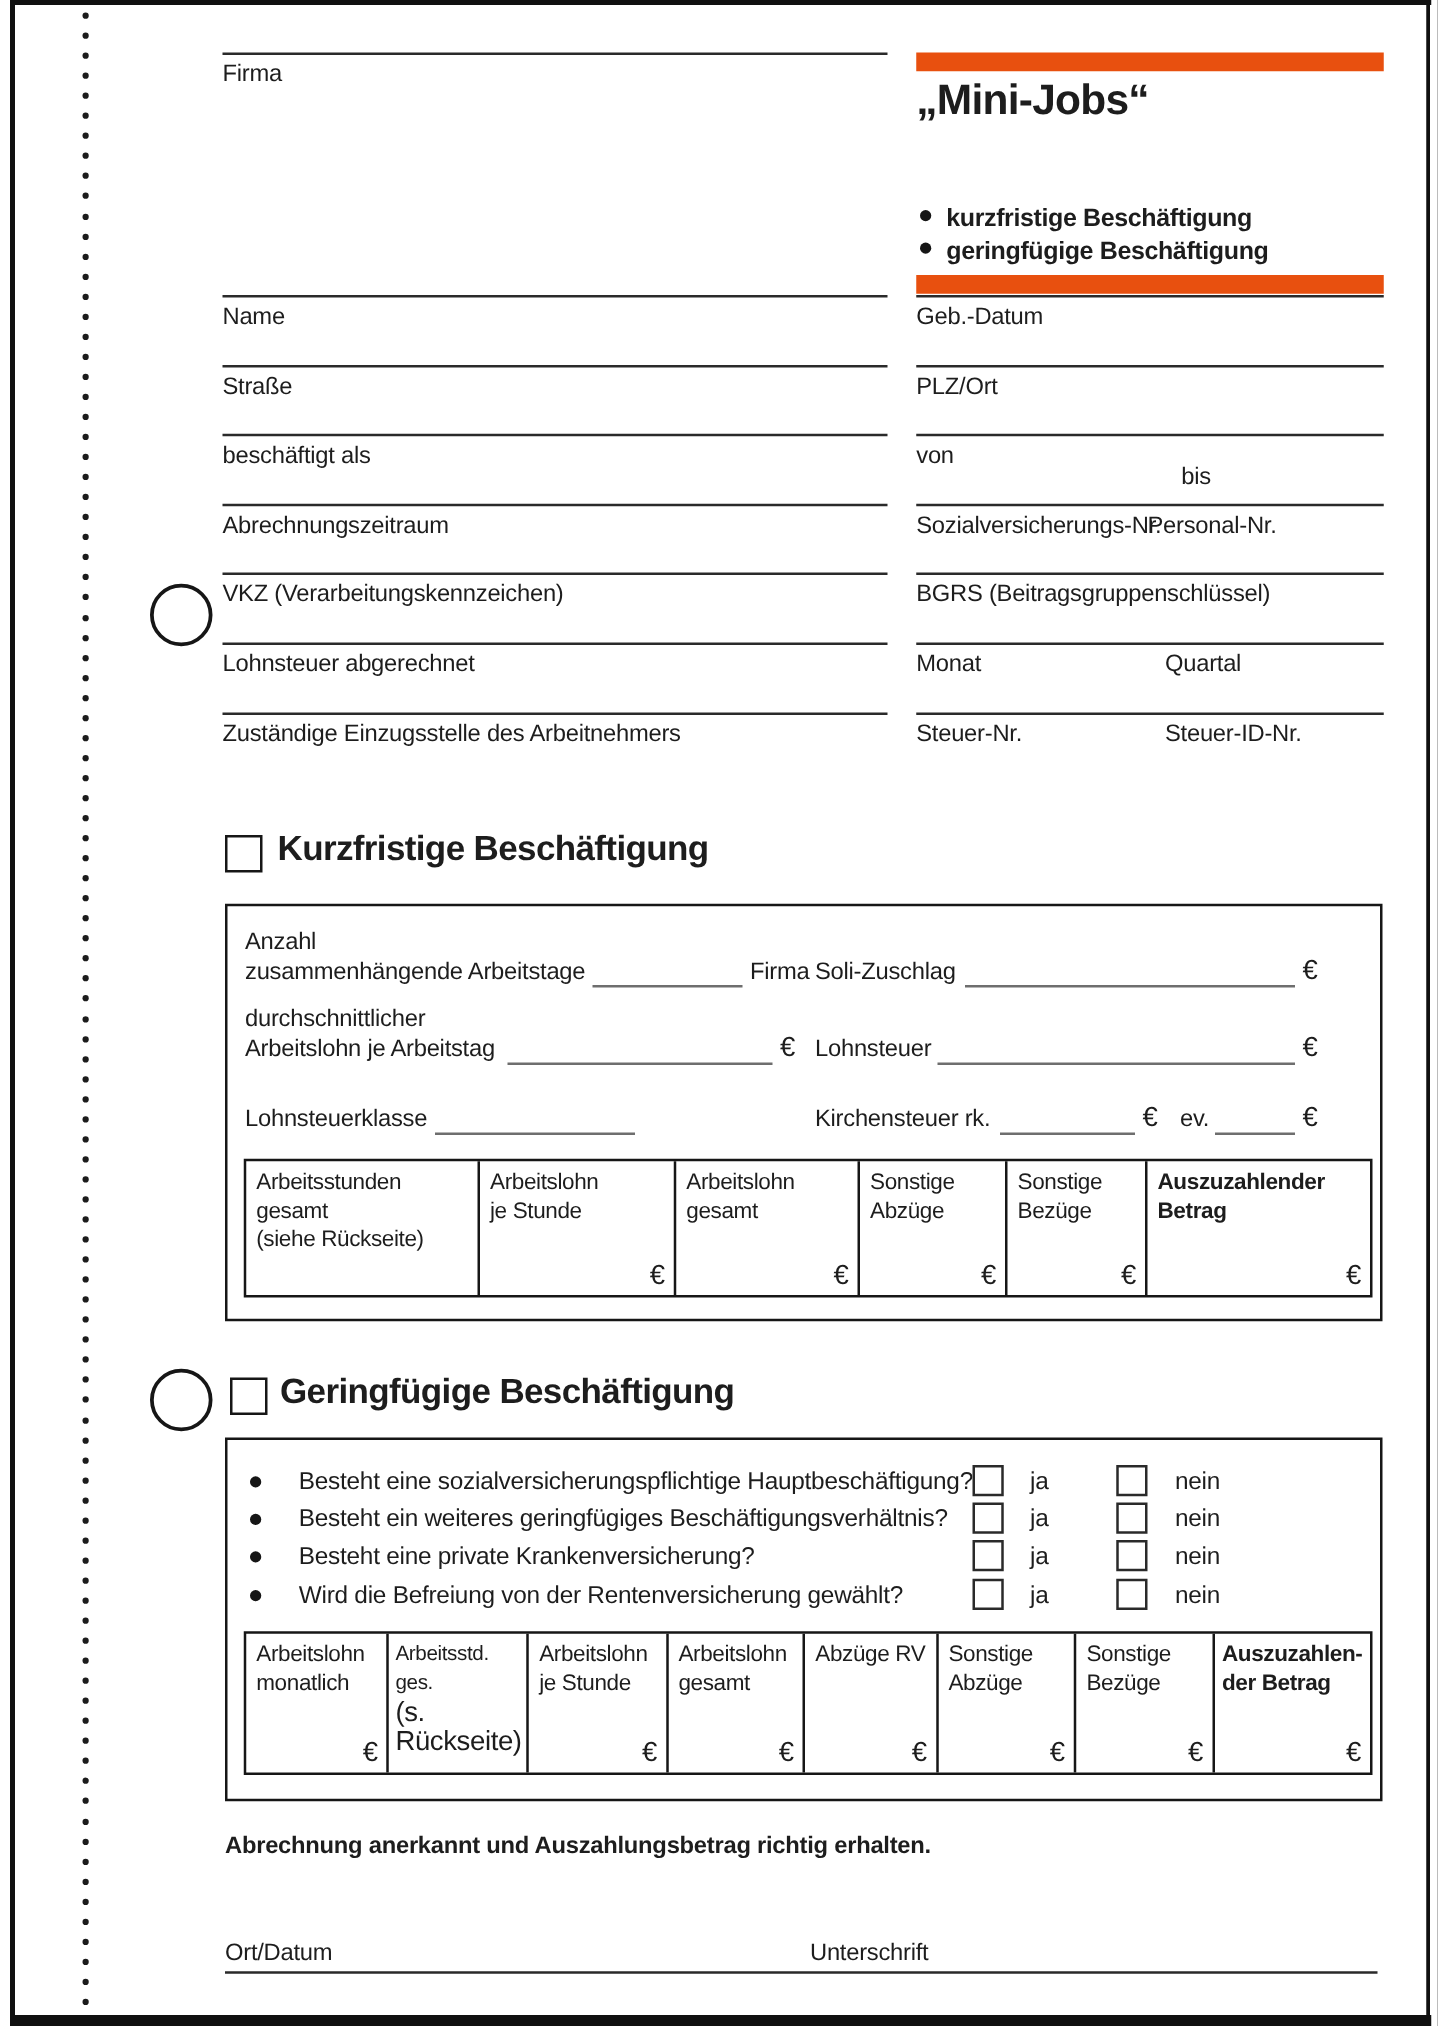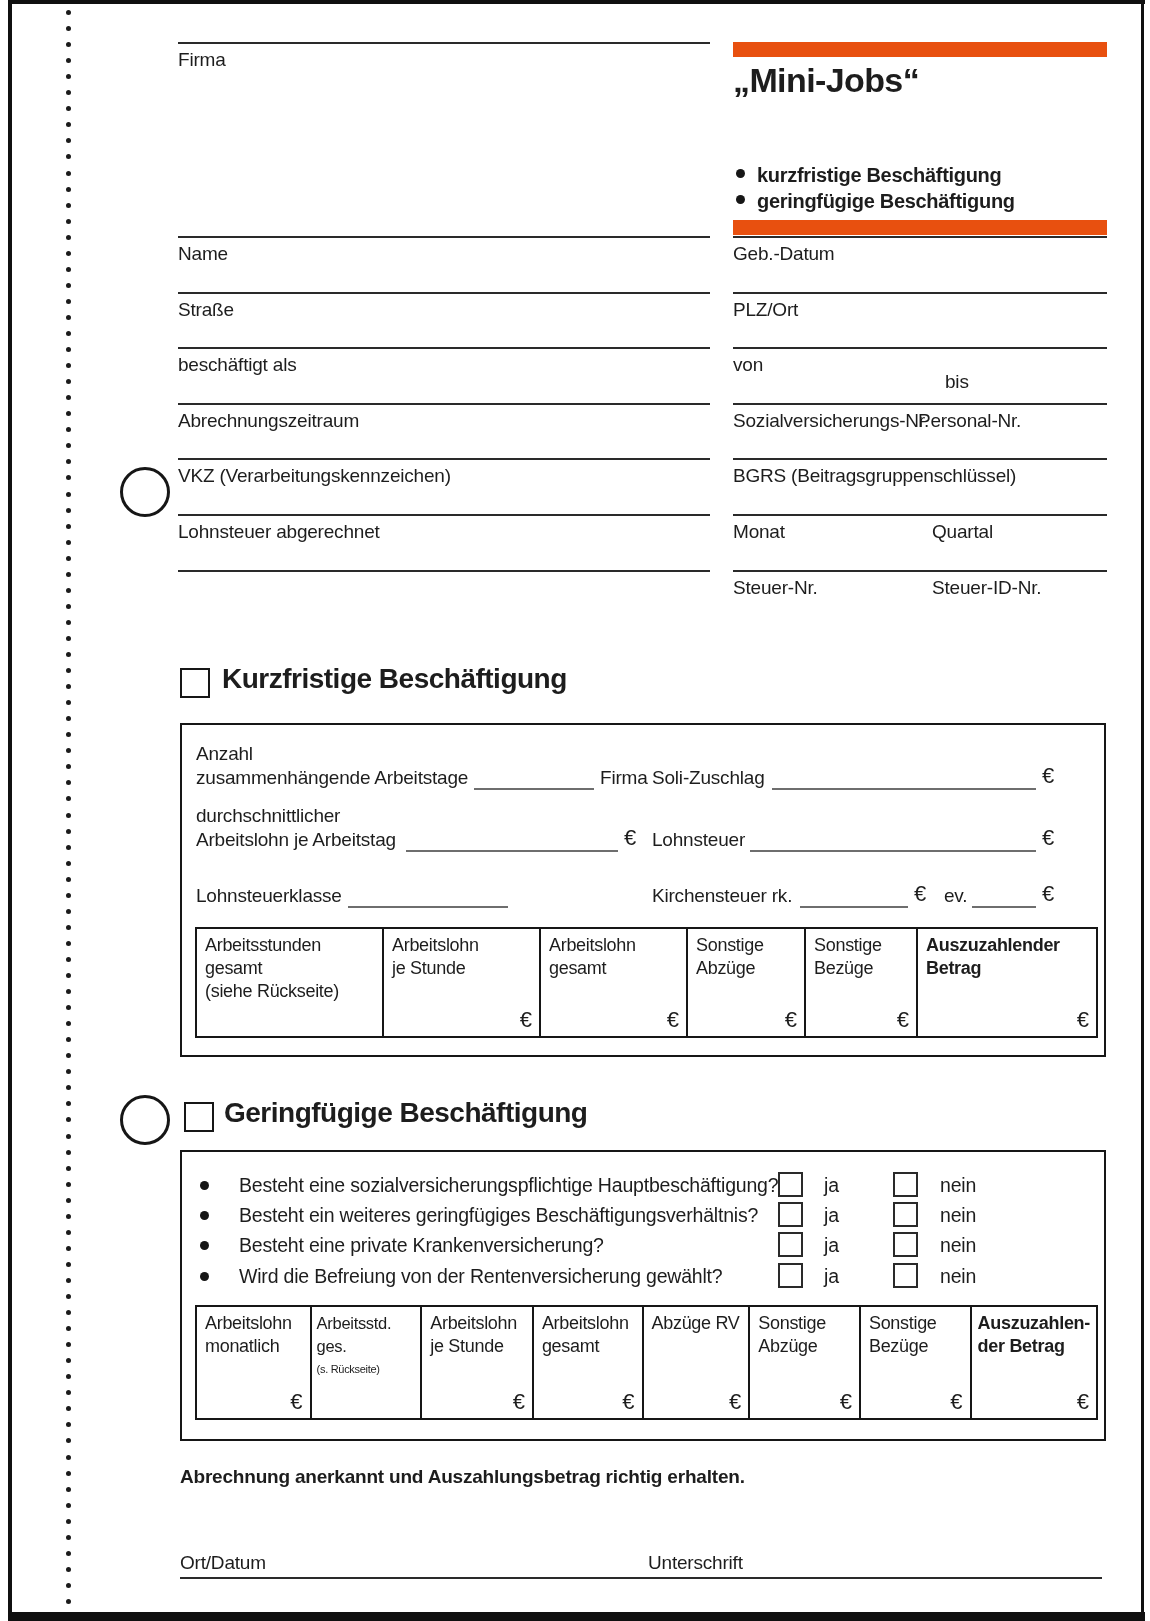--- a/index.html
+++ b/index.html
@@ -200,20 +200,21 @@
   <div class="row-line" style="left:733px;top:458px;width:374px"></div>
   <div class="lbl" style="left:733px;top:464px">BGRS (Beitragsgruppenschlüssel)</div>
 
   <div class="row-line" style="left:178px;top:514px;width:532px"></div>
   <div class="lbl" style="left:178px;top:520px">Lohnsteuer abgerechnet</div>
   <div class="row-line" style="left:733px;top:514px;width:374px"></div>
   <div class="lbl" style="left:733px;top:520px">Monat</div>
   <div class="lbl" style="left:932px;top:520px">Quartal</div>
 
   <div class="row-line" style="left:178px;top:570px;width:532px"></div>
+  <div class="lbl" style="left:178px;top:576px">Zuständige Einzugsstelle des Arbeitnehmers</div>
   <div class="row-line" style="left:733px;top:570px;width:374px"></div>
   <div class="lbl" style="left:733px;top:576px">Steuer-Nr.</div>
   <div class="lbl" style="left:932px;top:576px">Steuer-ID-Nr.</div>
 
   <div class="cbx" style="left:180px;top:668px;width:26px;height:26px"></div>
   <div class="section-h" style="left:222px;top:663px">Kurzfristige Beschäftigung</div>
 
   <div class="box" style="left:180px;top:723px;width:922px;height:330px"></div>
 
   <div class="lbl" style="left:196px;top:742px">Anzahl</div>
@@ -308,21 +309,21 @@
   <div class="q-txt" style="left:923px;top:1265px">nein</div>
 
   <div class="tbl" style="left:195px;top:1305px;width:899px;height:111px">
     <div class="cell" style="width:114px">
       <div class="h">Arbeitslohn</div>
       <div class="h">monatlich</div>
       <div class="euro-mark">€</div>
     </div>
     <div class="cell" style="width:112px;padding-left:5px">
       <div class="h" style="font-size:16.5px">Arbeitsstd. ges.</div>
-      <div class="h" style="font-size:11px">(s. Rückseite)</div>
+      <div class="h" style="font-size:22px">(s. Rückseite)</div>
       <div class="euro-mark"></div>
     </div>
     <div class="cell" style="width:113px">
       <div class="h">Arbeitslohn</div>
       <div class="h">je Stunde</div>
       <div class="euro-mark">€</div>
     </div>
     <div class="cell" style="width:111px">
       <div class="h">Arbeitslohn</div>
       <div class="h">gesamt</div>

